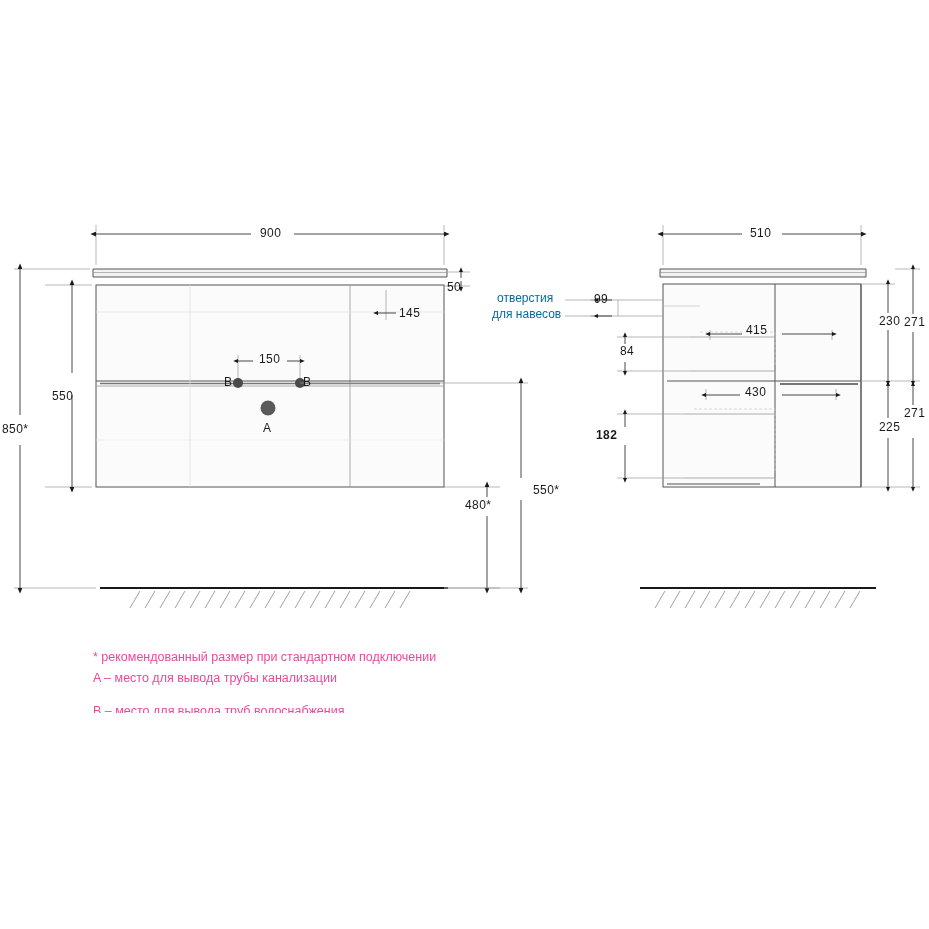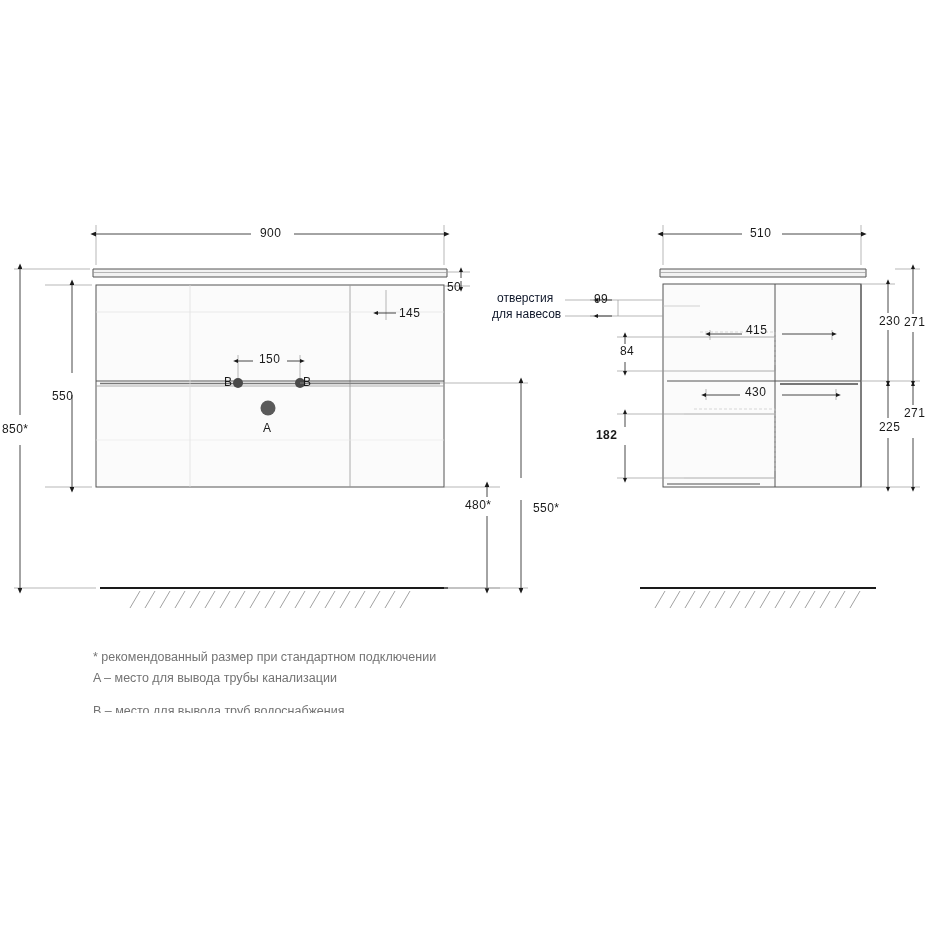--- a/index.html
+++ b/index.html
@@ -29,28 +29,28 @@
     font-family: "Liberation Sans", sans-serif;
     font-size: 12px;
     color: #1a1a1a;
     white-space: nowrap;
     letter-spacing: 0.4px;
   }
   .note-text {
     position: absolute;
     font-family: "Liberation Sans", sans-serif;
     font-size: 12.5px;
-    color: #737373;
+    color: #ec4899;
     white-space: nowrap;
   }
   .label-text {
     position: absolute;
     font-family: "Liberation Sans", sans-serif;
     font-size: 12px;
-    color: #0f172a;
+    color: #0369a1;
     white-space: nowrap;
   }
   .marker-text {
     position: absolute;
     font-family: "Liberation Sans", sans-serif;
     font-size: 12px;
     color: #1a1a1a;
   }
 </style>
 </head>
@@ -256,21 +256,21 @@
     </g>
   </svg>
 
   <div class="dim-text" style="left:260px; top:226px;">900</div>
   <div class="dim-text" style="left:447px; top:280px;">50</div>
   <div class="dim-text" style="left:399px; top:306px;">145</div>
   <div class="dim-text" style="left:259px; top:352px;">150</div>
   <div class="dim-text" style="left:52px; top:389px;">550</div>
   <div class="dim-text" style="left:2px; top:422px;">850*</div>
   <div class="dim-text" style="left:465px; top:498px;">480*</div>
-  <div class="dim-text" style="left:533px; top:483px;margin-top:18px;">550*</div>
+  <div class="dim-text" style="left:533px; top:483px;">550*</div>
 
   <div class="marker-text" style="left:224px; top:375px;">B</div>
   <div class="marker-text" style="left:303px; top:375px;">B</div>
   <div class="marker-text" style="left:263px; top:421px;">A</div>
 
   <div class="dim-text" style="left:750px; top:226px;">510</div>
   <div class="dim-text" style="left:594px; top:292px;text-align:center;">99</div>
   <div class="dim-text" style="left:746px; top:323px;text-align:center;">415</div>
   <div class="dim-text" style="left:620px; top:344px;">84</div>
   <div class="dim-text" style="left:745px; top:385px;">430</div>

